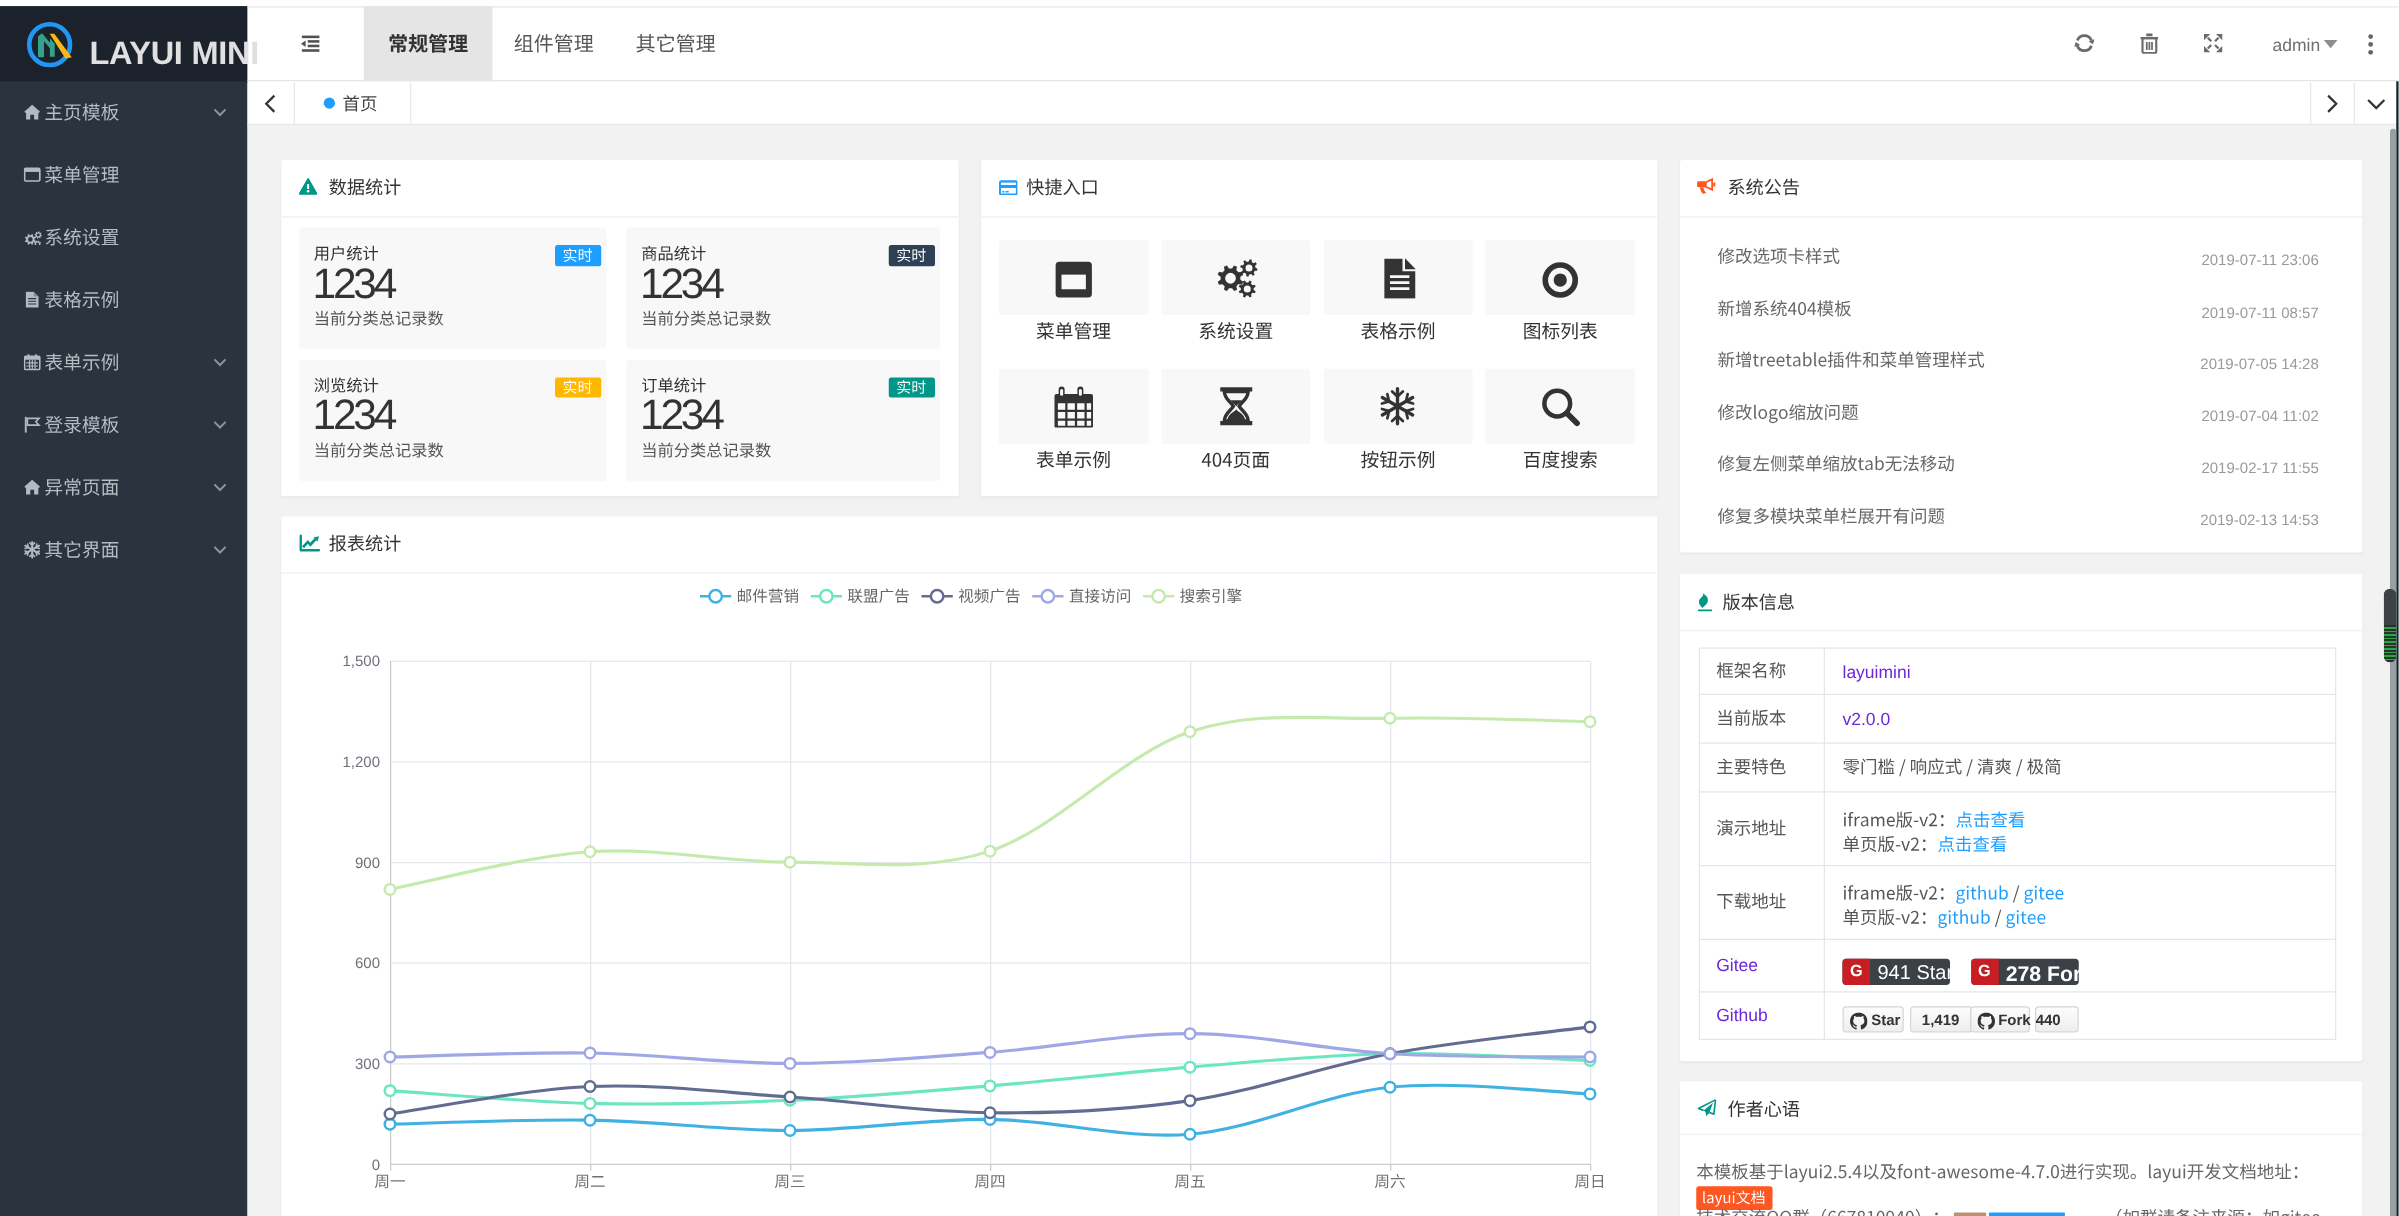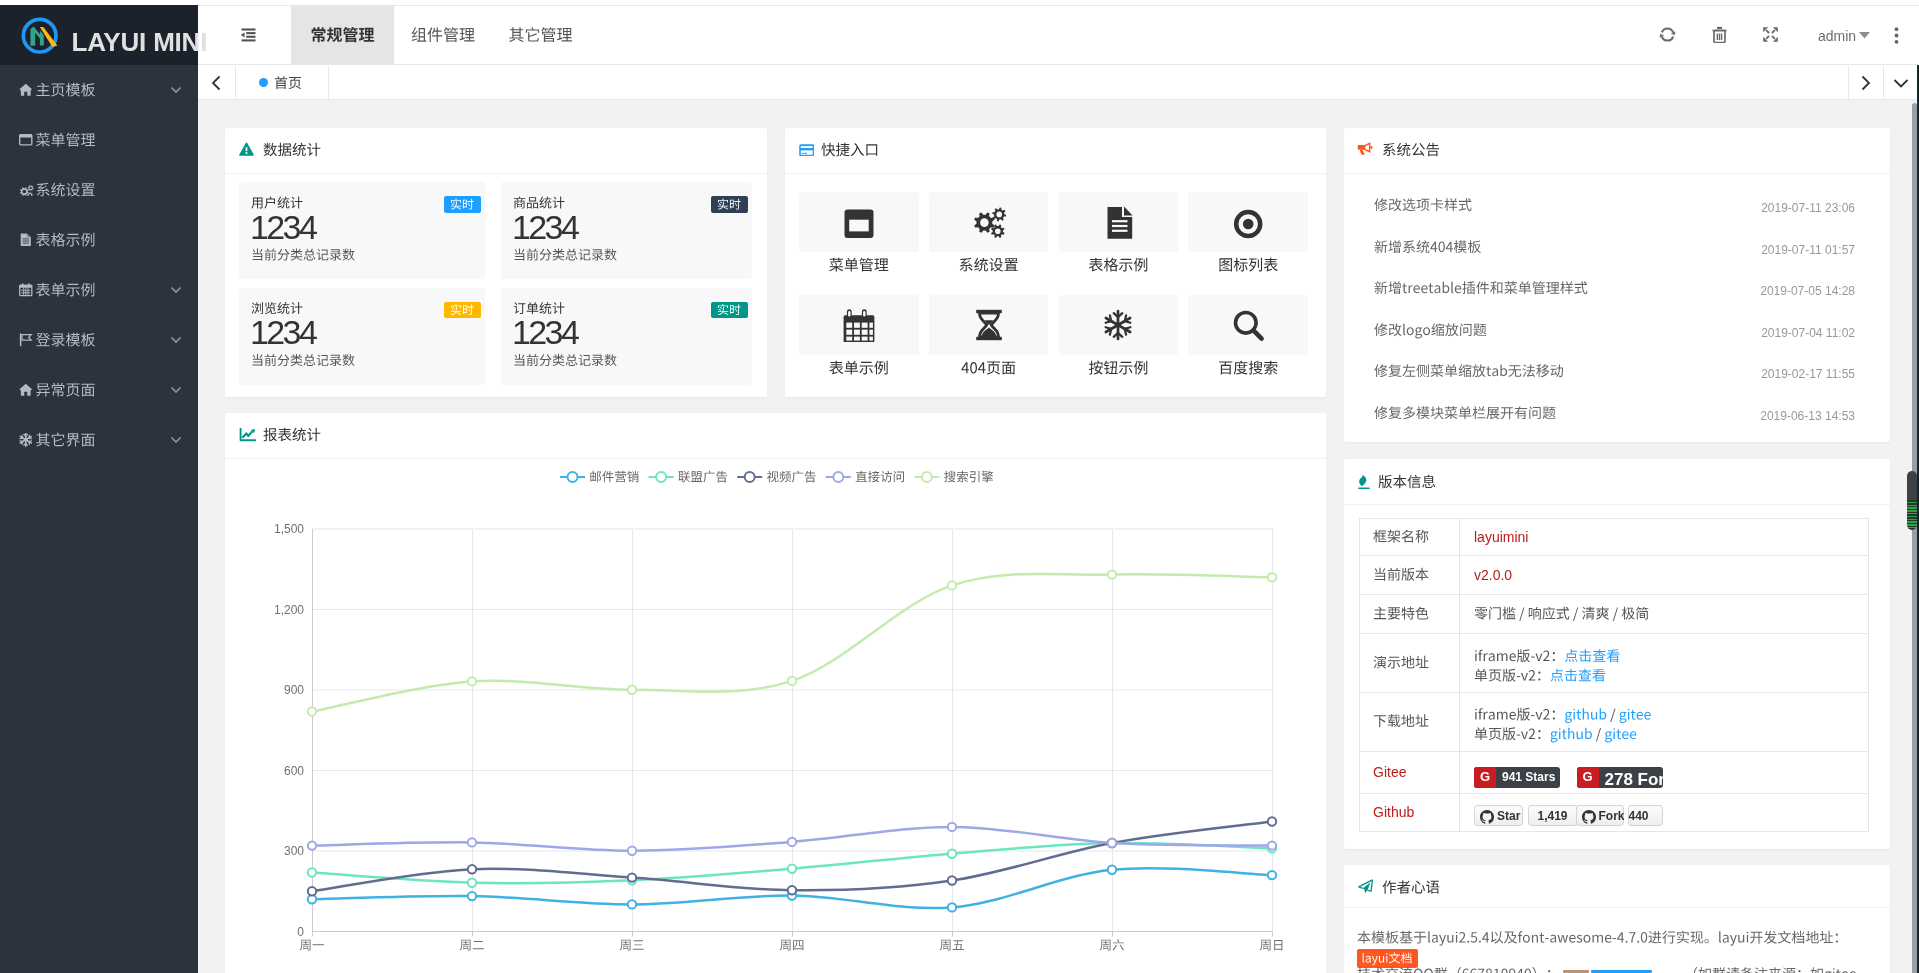--- a/index.html
+++ b/index.html
@@ -3,21 +3,21 @@
 *{margin:0;padding:0;box-sizing:border-box}
 body{width:1919px;height:973px;overflow:hidden;position:relative;background:#fff;font-family:"Liberation Sans",sans-serif}
 .abs{position:absolute}
 .card{position:absolute;background:#fff;border-radius:2px;box-shadow:0 1px 2px 0 rgba(0,0,0,.05)}
 .chead{position:absolute;left:0;top:0;right:0;height:46px;border-bottom:1px solid #f0f0f0}
 .statbox{position:absolute;background:#f8f8f8;border-radius:3px}
 .badge{position:absolute;width:37px;height:16.5px;border-radius:2px}
 .qbox{position:absolute;width:119.6px;height:60px;background:#f8f8f8;border-radius:2px}
 .num{position:absolute;font-size:34px;color:#333;letter-spacing:-2.6px}
 .date{position:absolute;font-size:12px;color:#999;text-align:right}
-.vlabel{position:absolute;font-size:14px;color:#b91c1c}
+.vlabel{position:absolute;font-size:14px;color:#6d28d9}
 </style></head><body>
 <div class="abs" style="left:0;top:5px;width:198px;height:968px;background:#2a333e"></div>
 <div class="abs" style="left:0;top:5px;width:198px;height:60px;background:#1b222b"></div>
 <div class="abs" style="left:71.5px;top:26.5px;font-size:26px;font-weight:bold;color:#e0e0e0;letter-spacing:-0.2px;z-index:5">LAYUI MINI</div>
 <div class="abs" style="left:198px;top:5px;width:1721px;height:60px;background:#fff;border-top:1px solid #e8e8e8;border-bottom:1px solid #e6e6e6"></div>
 <div class="abs" style="left:291px;top:5px;width:103px;height:60px;background:#e5e5e5"></div>
 <div class="abs" style="left:1818px;top:28px;font-size:14px;color:#6e6e6e;z-index:5">admin</div>
 <div class="abs" style="left:198px;top:66px;width:1721px;height:34px;background:#fff;border-bottom:1px solid #e8e8e8"></div>
 <div class="abs" style="left:235px;top:66px;width:0;height:34px;border-left:1px solid #e8e8e8"></div>
 <div class="abs" style="left:328px;top:66px;width:0;height:34px;border-left:1px solid #e8e8e8"></div>
@@ -53,25 +53,25 @@
 <div class="card" style="left:1343.5px;top:128px;width:546.5px;height:314px">
     <div class="chead"></div>
   </div>
 <div class="date" style="left:1655px;top:200px;width:200px"></div>
 <div class="date" style="left:1655px;top:242px;width:200px"></div>
 <div class="date" style="left:1655px;top:283px;width:200px"></div>
 <div class="date" style="left:1655px;top:325px;width:200px"></div>
 <div class="date" style="left:1655px;top:366px;width:200px"></div>
 <div class="date" style="left:1655px;top:408px;width:200px"></div>
 <div class="date" style="left:1655px;top:200.5px;width:200px">2019-07-11 23:06</div>
-<div class="date" style="left:1655px;top:242.5px;width:200px">2019-07-11 01:57</div>
+<div class="date" style="left:1655px;top:242.5px;width:200px">2019-07-11 08:57</div>
 <div class="date" style="left:1655px;top:283.5px;width:200px">2019-07-05 14:28</div>
 <div class="date" style="left:1655px;top:325.5px;width:200px">2019-07-04 11:02</div>
 <div class="date" style="left:1655px;top:366.5px;width:200px">2019-02-17 11:55</div>
-<div class="date" style="left:1655px;top:408.5px;width:200px">2019-06-13 14:53</div>
+<div class="date" style="left:1655px;top:408.5px;width:200px">2019-02-13 14:53</div>
 <div class="card" style="left:225px;top:413px;width:1101px;height:600px">
     <div class="chead"></div>
   </div>
 <div class="card" style="left:1343.5px;top:459px;width:546.5px;height:390px">
     <div class="chead"></div>
   </div>
 <div class="abs" style="left:1358.5px;top:518px;width:510px;height:313.5px;border:1px solid #e6e6e6;z-index:5"></div>
 <div class="abs" style="left:1358.5px;top:555px;width:510px;border-top:1px solid #e6e6e6;z-index:5"></div>
 <div class="abs" style="left:1358.5px;top:594px;width:510px;border-top:1px solid #e6e6e6;z-index:5"></div>
 <div class="abs" style="left:1358.5px;top:633px;width:510px;border-top:1px solid #e6e6e6;z-index:5"></div>
@@ -79,21 +79,21 @@
 <div class="abs" style="left:1358.5px;top:750.5px;width:510px;border-top:1px solid #e6e6e6;z-index:5"></div>
 <div class="abs" style="left:1358.5px;top:792.5px;width:510px;border-top:1px solid #e6e6e6;z-index:5"></div>
 <div class="abs" style="left:1458.5px;top:518px;height:313.5px;border-left:1px solid #e6e6e6;z-index:5"></div>
 <div class="vlabel" style="left:1474px;top:529px">layuimini</div>
 <div class="vlabel" style="left:1474px;top:567px">v2.0.0</div>
 <div class="vlabel" style="left:1373px;top:764px">Gitee</div>
 <div class="vlabel" style="left:1373px;top:804px">Github</div>
 <div class="abs" style="left:1474px;top:766.5px;width:86px;height:21px;background:#3b4147;border-radius:3px;z-index:6">
     <div class="abs" style="left:0;top:0;width:22px;height:21px;background:#c71d23;border-radius:3px 0 0 3px"></div>
     <div class="abs" style="left:3.5px;top:2.5px;width:15px;height:16px;color:#fff;font-size:13px;font-weight:bold;text-align:center;line-height:16px">G</div>
-    <div class="abs" style="left:28px;top:3px;color:#fff;font-size:12px;font-weight:bold;white-space:nowrap">941 Stars</div>
+    <div class="abs" style="left:28px;top:3px;color:#fff;font-size:16px;font-weight:normal;white-space:nowrap">941 Stars</div>
   </div>
 <div class="abs" style="left:1576.5px;top:766.5px;width:86px;height:21px;background:#3b4147;border-radius:3px;z-index:6">
     <div class="abs" style="left:0;top:0;width:22px;height:21px;background:#c71d23;border-radius:3px 0 0 3px"></div>
     <div class="abs" style="left:3.5px;top:2.5px;width:15px;height:16px;color:#fff;font-size:13px;font-weight:bold;text-align:center;line-height:16px">G</div>
     <div class="abs" style="left:28px;top:3px;color:#fff;font-size:17px;font-weight:bold;white-space:nowrap">278 Forks</div>
   </div>
 <div class="abs" style="left:1474px;top:805px;width:49px;height:21px;background:linear-gradient(#fcfcfc,#eee);border:1px solid #d5d5d5;border-radius:3px;z-index:6">
     <svg style="position:absolute;left:5px;top:3.5px" width="14" height="14" viewBox="0 0 16 16">
       <path fill="#333" d="M8 0C3.58 0 0 3.58 0 8c0 3.54 2.29 6.53 5.47 7.59.4.07.55-.17.55-.38 0-.19-.01-.82-.01-1.49-2.01.37-2.53-.49-2.69-.94-.09-.23-.48-.94-.82-1.13-.28-.15-.68-.52-.01-.53.63-.01 1.08.58 1.23.82.72 1.21 1.87.87 2.33.66.07-.52.28-.87.51-1.07-1.78-.2-3.64-.89-3.64-3.95 0-.87.31-1.59.82-2.15-.08-.2-.36-1.02.08-2.12 0 0 .67-.21 2.2.82.64-.18 1.32-.27 2-.27s1.36.09 2 .27c1.53-1.04 2.2-.82 2.2-.82.44 1.1.16 1.92.08 2.12.51.56.82 1.27.82 2.15 0 3.07-1.87 3.75-3.65 3.95.29.25.54.73.54 1.48 0 1.07-.01 1.93-.01 2.2 0 .21.15.46.55.38A8.01 8.01 0 0 0 16 8c0-4.42-3.58-8-8-8z"></path>
     </svg>

